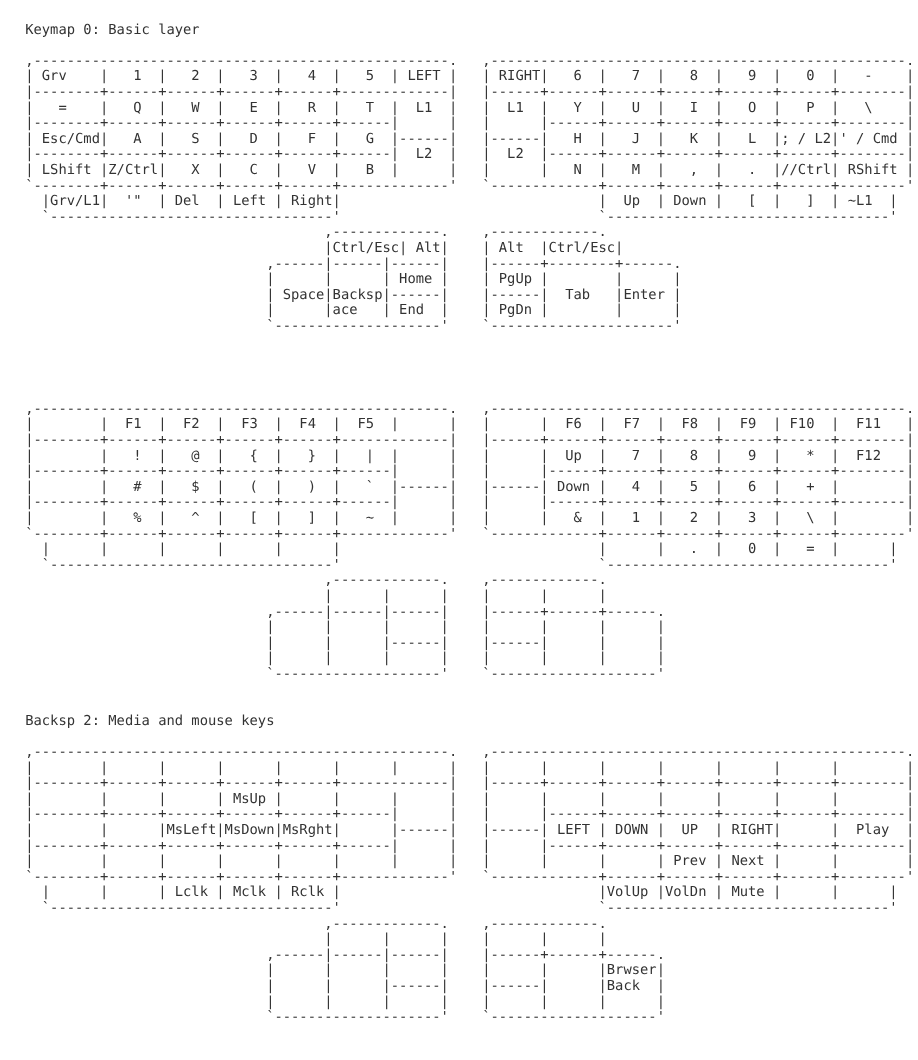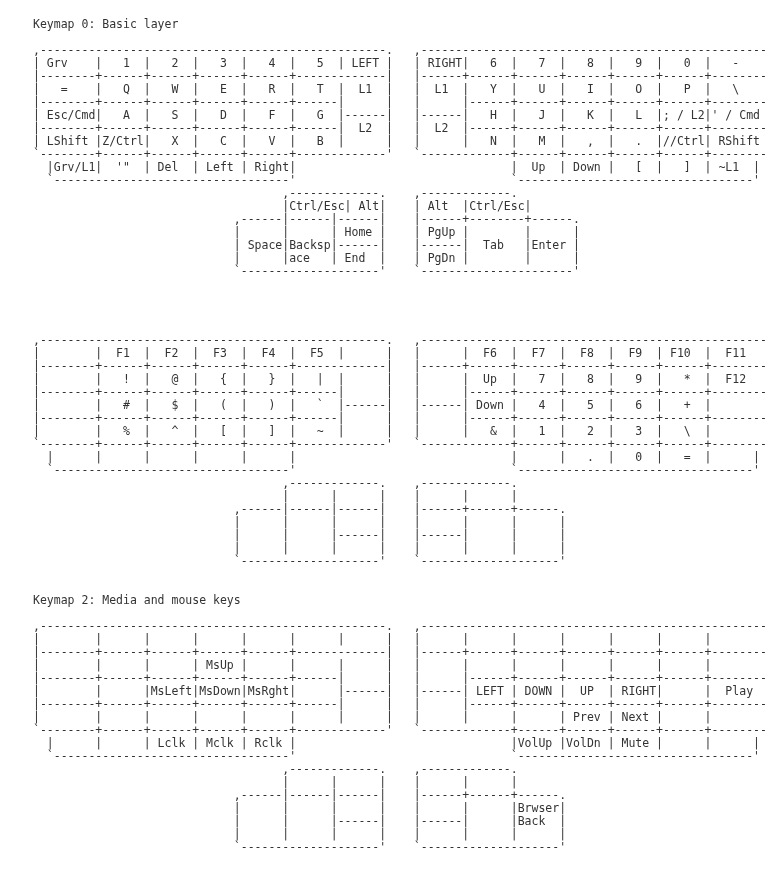--- a/index.html
+++ b/index.html
@@ -14,21 +14,20 @@
   }
   .page {
     box-sizing: border-box;
     width: 665px;
     height: 883px;
     padding: 18px 0 0 21px;
     font-family: "DejaVu Sans Mono", "Liberation Mono", monospace;
     font-size: 11.5px;
     line-height: 13px;
     color: #333333;
-    margin-left: 12px;
   }
   .keymap-block { margin: 0; }
   .keymap-block.gap-large { margin-bottom: 56px; }
   .keymap-block.gap-small { margin-bottom: 26px; }
   .km-title {
     white-space: pre;
     margin: 0 0 13px 0;
     font-weight: normal;
     font-size: inherit;
     font-family: inherit;
@@ -83,21 +82,21 @@
                                     ,-------------.    ,-------------.
                                     |      |      |    |      |      |
                              ,------|------|------|    |------+------+------.
                              |      |      |      |    |      |      |      |
                              |      |      |------|    |------|      |      |
                              |      |      |      |    |      |      |      |
                              `--------------------'    `--------------------'</pre>
   </section>
 
   <section class="keymap-block">
-    <div class="km-title">Keymap 2: Media and mouse keys</div>
+    <div class="km-title">Backsp 2: Media and mouse keys</div>
     <pre class="km-art">,--------------------------------------------------.   ,--------------------------------------------------.
 |        |      |      |      |      |      |      |   |      |      |      |      |      |      |        |
 |--------+------+------+------+------+-------------|   |------+------+------+------+------+------+--------|
 |        |      |      | MsUp |      |      |      |   |      |      |      |      |      |      |        |
 |--------+------+------+------+------+------|      |   |      |------+------+------+------+------+--------|
 |        |      |MsLeft|MsDown|MsRght|      |------|   |------| LEFT | DOWN |  UP  | RIGHT|      |  Play  |
 |--------+------+------+------+------+------|      |   |      |------+------+------+------+------+--------|
 |        |      |      |      |      |      |      |   |      |      |      | Prev | Next |      |        |
 `--------+------+------+------+------+-------------'   `-------------+------+------+------+------+--------'
   |      |      | Lclk | Mclk | Rclk |                               |VolUp |VolDn | Mute |      |      |

